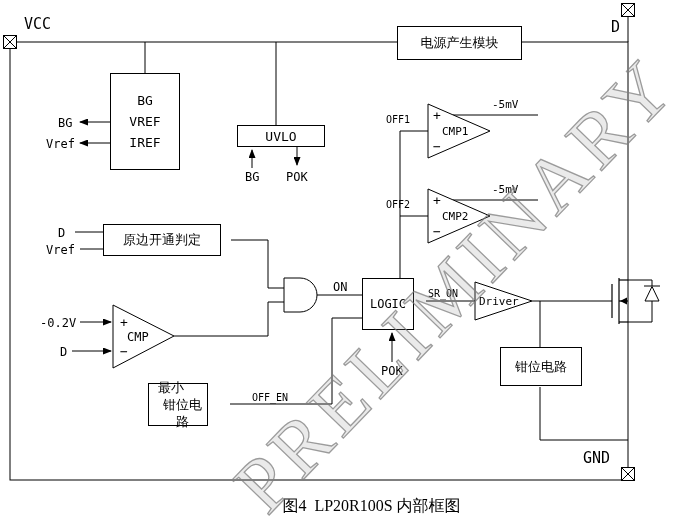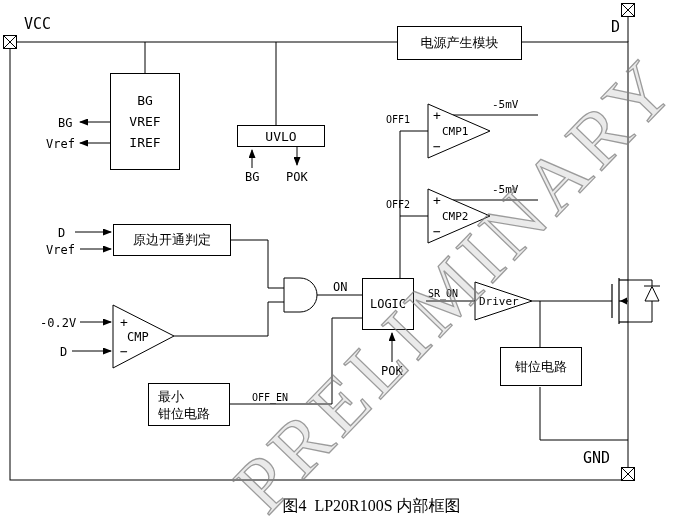--- a/index.html
+++ b/index.html
@@ -162,25 +162,25 @@
   <div class="blk col mono" style="left:110px;top:73px;width:70px;height:97px;font-size:13px;line-height:21px;">
     <span class="l1">BG</span>
     <span class="l2">VREF</span>
     <span class="l3">IREF</span>
   </div>
 
   <div class="blk mono" style="left:237px;top:125px;width:88px;height:22px;font-size:13px;">
     <span>UVLO</span>
   </div>
 
-  <div class="blk cjk" style="left:113px;top:224px;width:118px;height:32px;">
+  <div class="blk cjk" style="left:103px;top:224px;width:118px;height:32px;">
     <span>原边开通判定</span>
   </div>
 
-  <div class="blk col cjk" style="left:148px;top:383px;width:82px;height:43px;align-items:flex-start;padding-left:9px;line-height:17px;">
+  <div class="blk col cjk" style="left:148px;top:383px;width:60px;height:43px;align-items:flex-start;padding-left:9px;line-height:17px;">
     <span class="l1">最小</span>
     <span class="l2">钳位电路</span>
   </div>
 
   <div class="blk mono" style="left:362px;top:278px;width:52px;height:52px;font-size:12px;">
     <span>LOGIC</span>
   </div>
 
   <div class="blk cjk" style="left:500px;top:347px;width:82px;height:39px;">
     <span>钳位电路</span>

